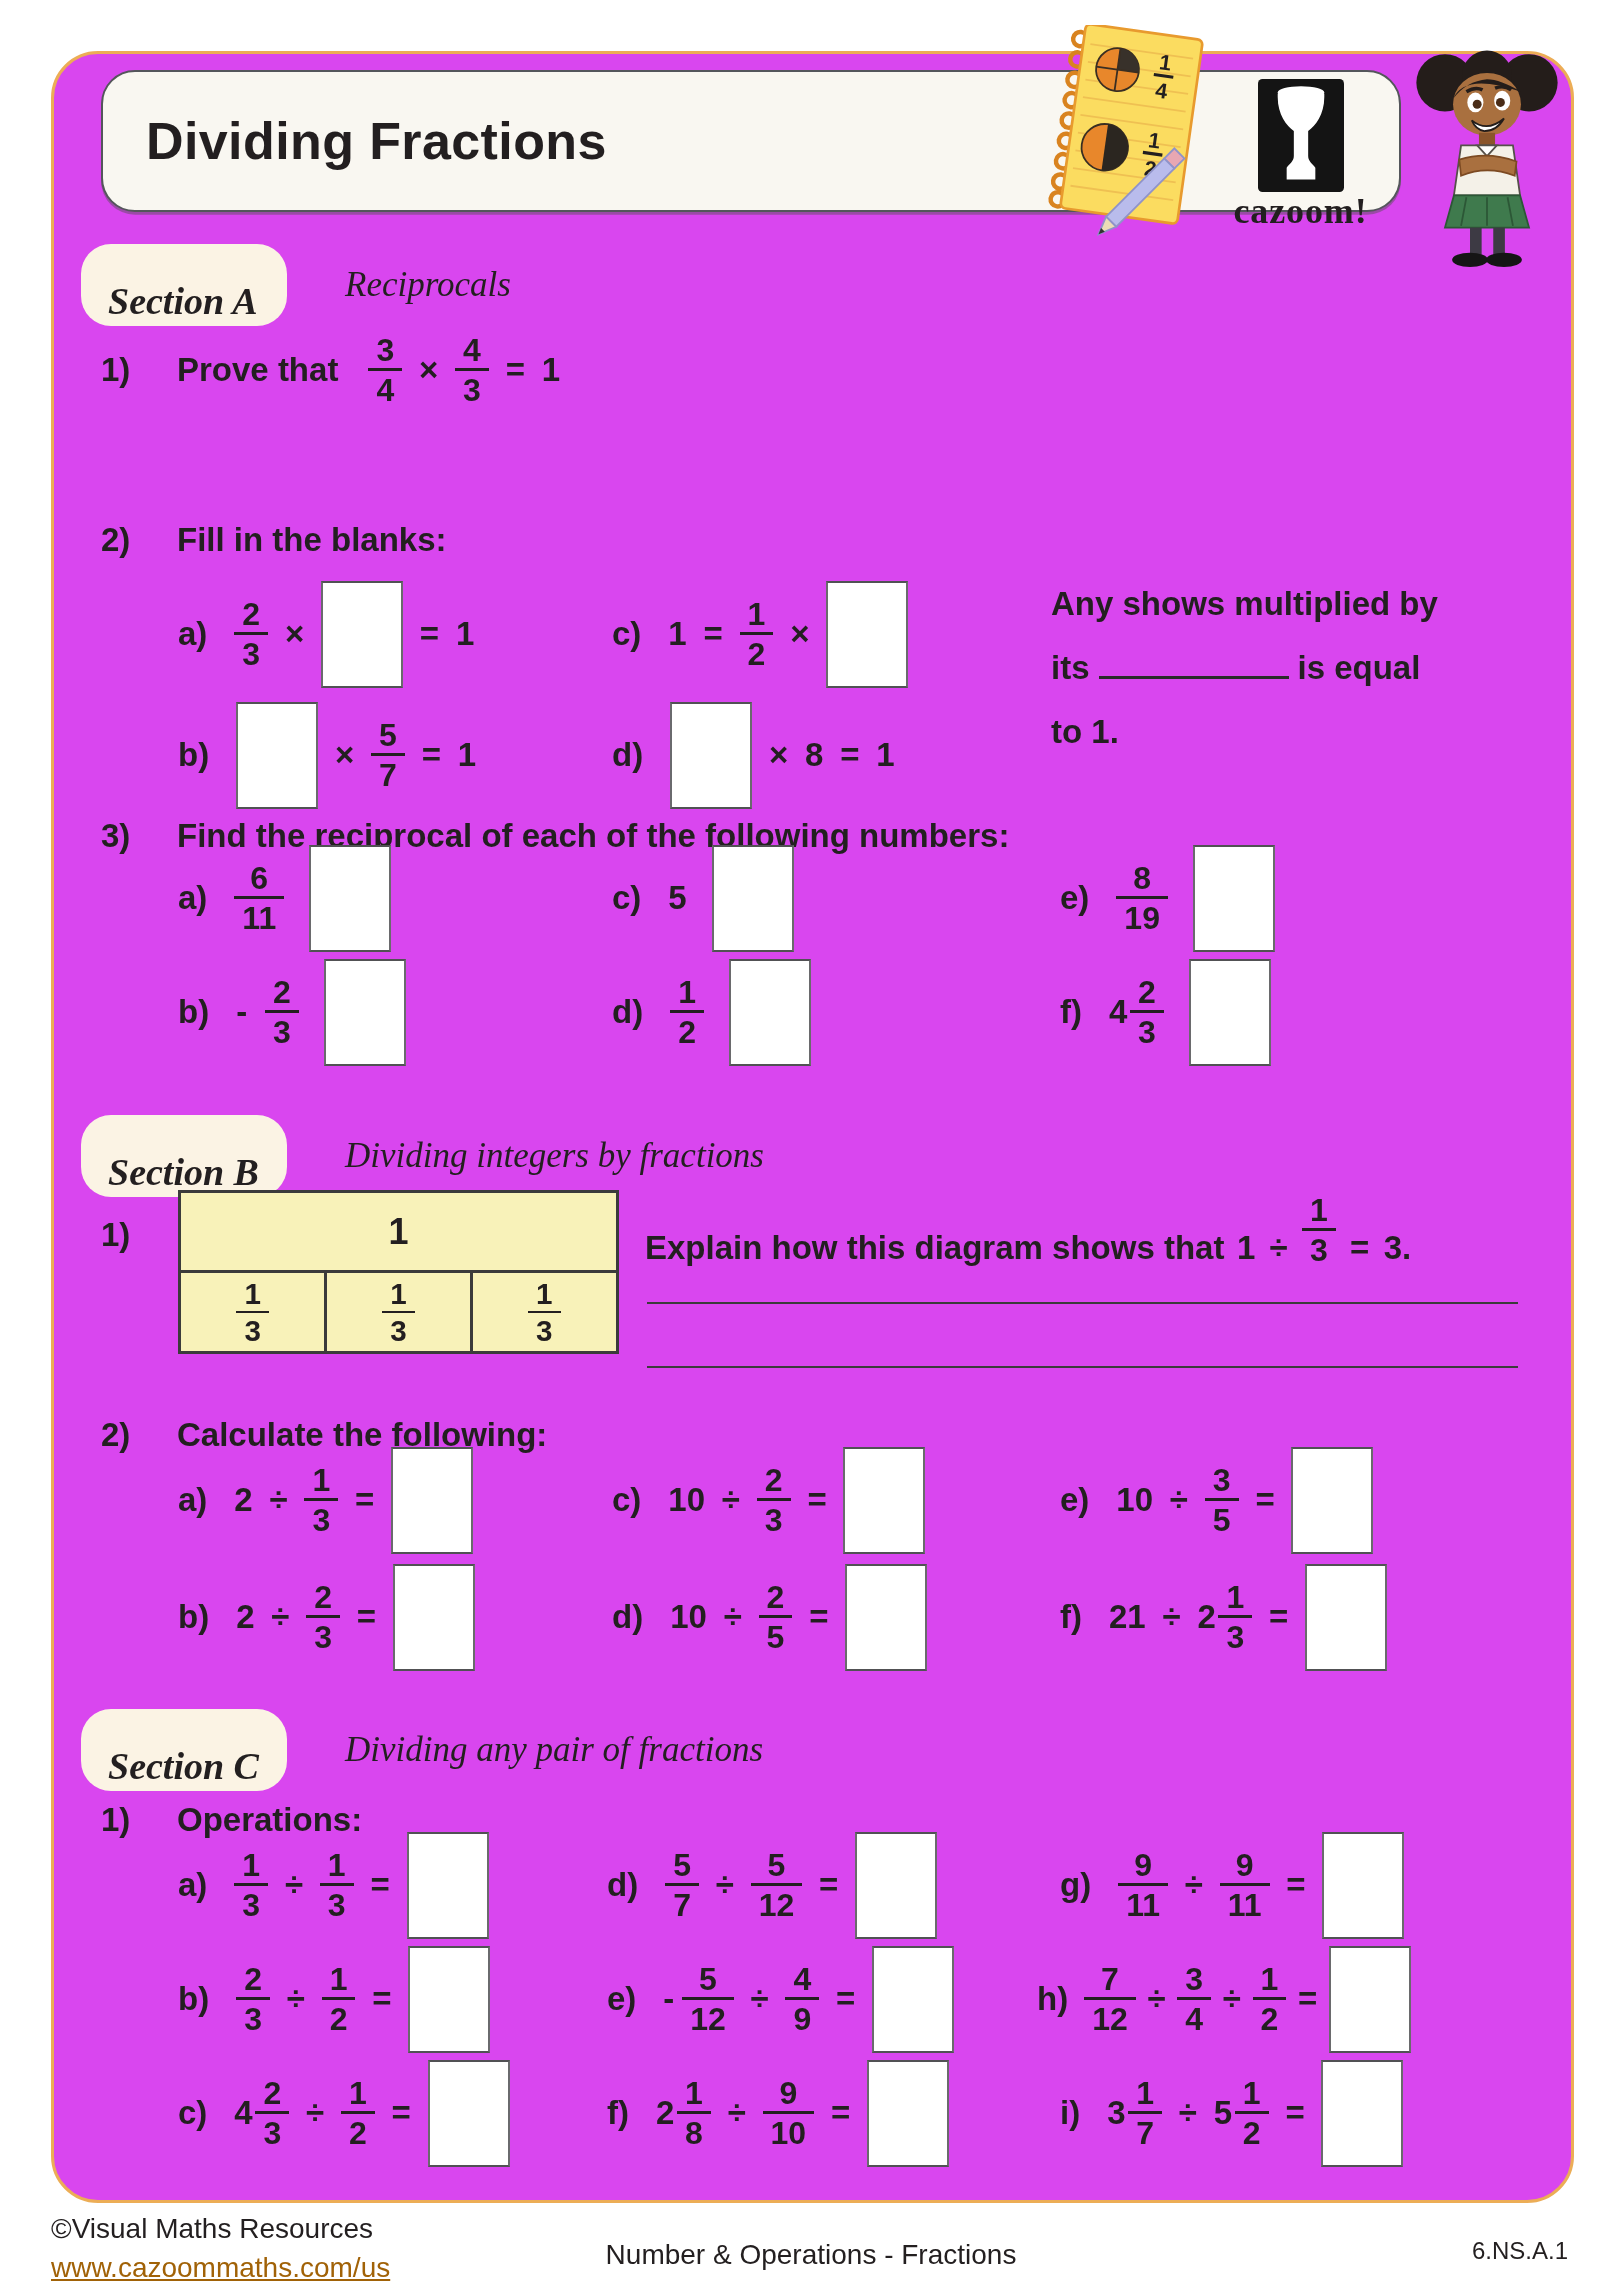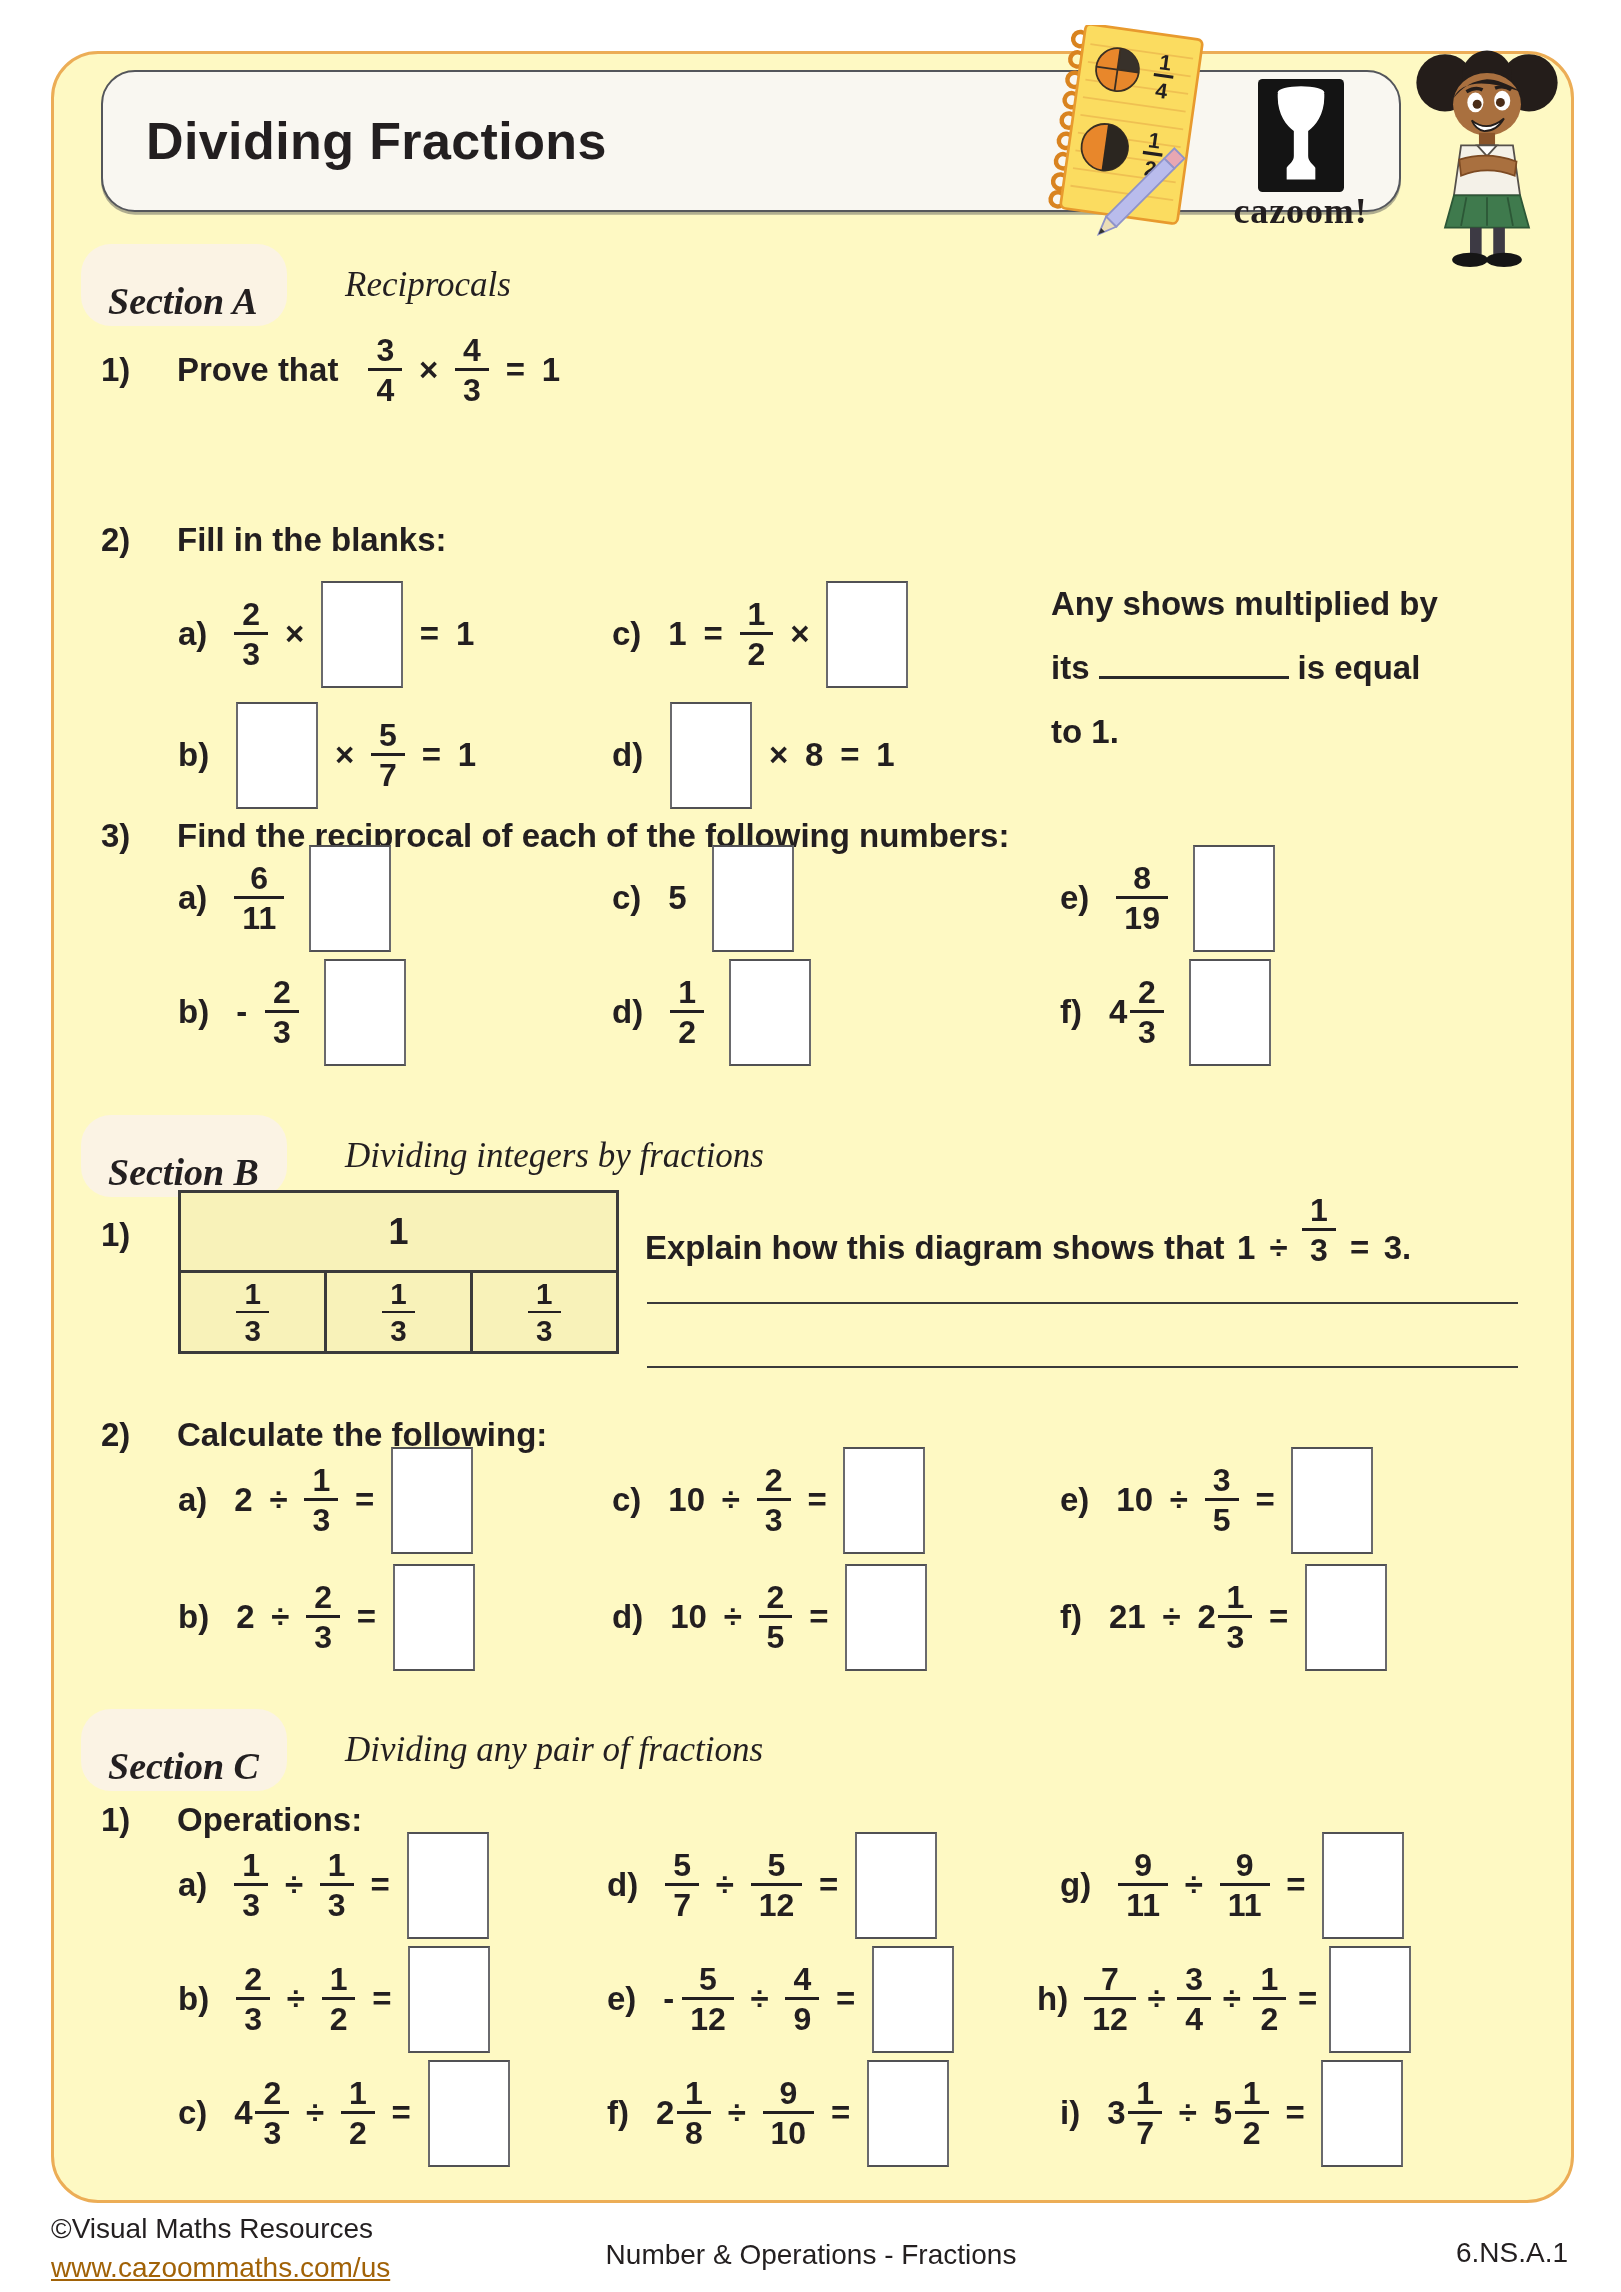--- a/index.html
+++ b/index.html
@@ -1,19 +1,19 @@
 <!DOCTYPE html>
 <html style="font-size:14.3px"><head>
 <meta charset="utf-8">
 <style>
   html,body{margin:0;padding:0;background:#fff;}
   .page{position:relative;width:1622px;height:2293px;background:#ffffff;
         font-family:"Liberation Sans",sans-serif;color:#231F20;overflow:hidden;}
   .sheet{position:absolute;left:51px;top:51px;width:1517px;height:2146px;
-         border:3.6px solid #ECAD56;border-radius:47px;background:#fef9c3;}
+         border:3.6px solid #ECAD56;border-radius:47px;background:#d946ef;}
   
   .title-box{position:absolute;left:47px;top:16px;width:1300px;height:142px;
              background:#F9F7F1;border:2.7px solid #54565B;border-radius:34px;
              box-shadow:0 2.7px 0 rgba(80,80,80,.45);display:flex;align-items:center;padding-left:43px;box-sizing:border-box;}
   .title-box h1{margin:0;font-size:52px;font-weight:700;letter-spacing:0.4px;}
   .art{position:absolute;z-index:6;}
   .logo-wrap{position:absolute;left:1220px;top:79px;width:161px;text-align:center;z-index:7;}
   .logo-text{font-family:"Liberation Serif",serif;font-weight:700;font-size:36px;margin-top:-5.4px;letter-spacing:0.9px;}
   
   .sec-hdr{position:absolute;left:27px;display:flex;align-items:center;height:82px;}
@@ -51,21 +51,21 @@
   .diag-cell{flex:1;height:84px;background:#F8F2B9;border:3.6px solid #3B3B3B;margin-left:-3.6px;
              display:flex;align-items:center;justify-content:center;box-sizing:border-box;}
   .diag-cell:first-child{margin-left:0;}
   .diag-cell .frac{font-size:29.6px;}
   .diag-cell .frac .fd{border-top-width:2.7px;}
   .ansline{position:absolute;border-top:2.7px solid #3B3B3B;height:0;}
   
   .f-left{position:absolute;left:51px;top:2209px;font-size:28px;line-height:39px;}
   .f-link{color:#a16207;text-decoration:underline;cursor:pointer;display:inline-block;}
   .f-center{position:absolute;left:0;right:0;top:2239px;text-align:center;font-size:28px;}
-  .f-right{position:absolute;right:54px;top:2237px;font-size:28px;}
+  .f-right{position:absolute;right:54px;top:2237px;font-size:24px;}
   svg text{font-family:"Liberation Sans",sans-serif;}
 </style>
 </head>
 <body>
 
 <div class="page">
   <div class="sheet">
 
     <div class="title-box">
       <h1>Dividing Fractions</h1>

